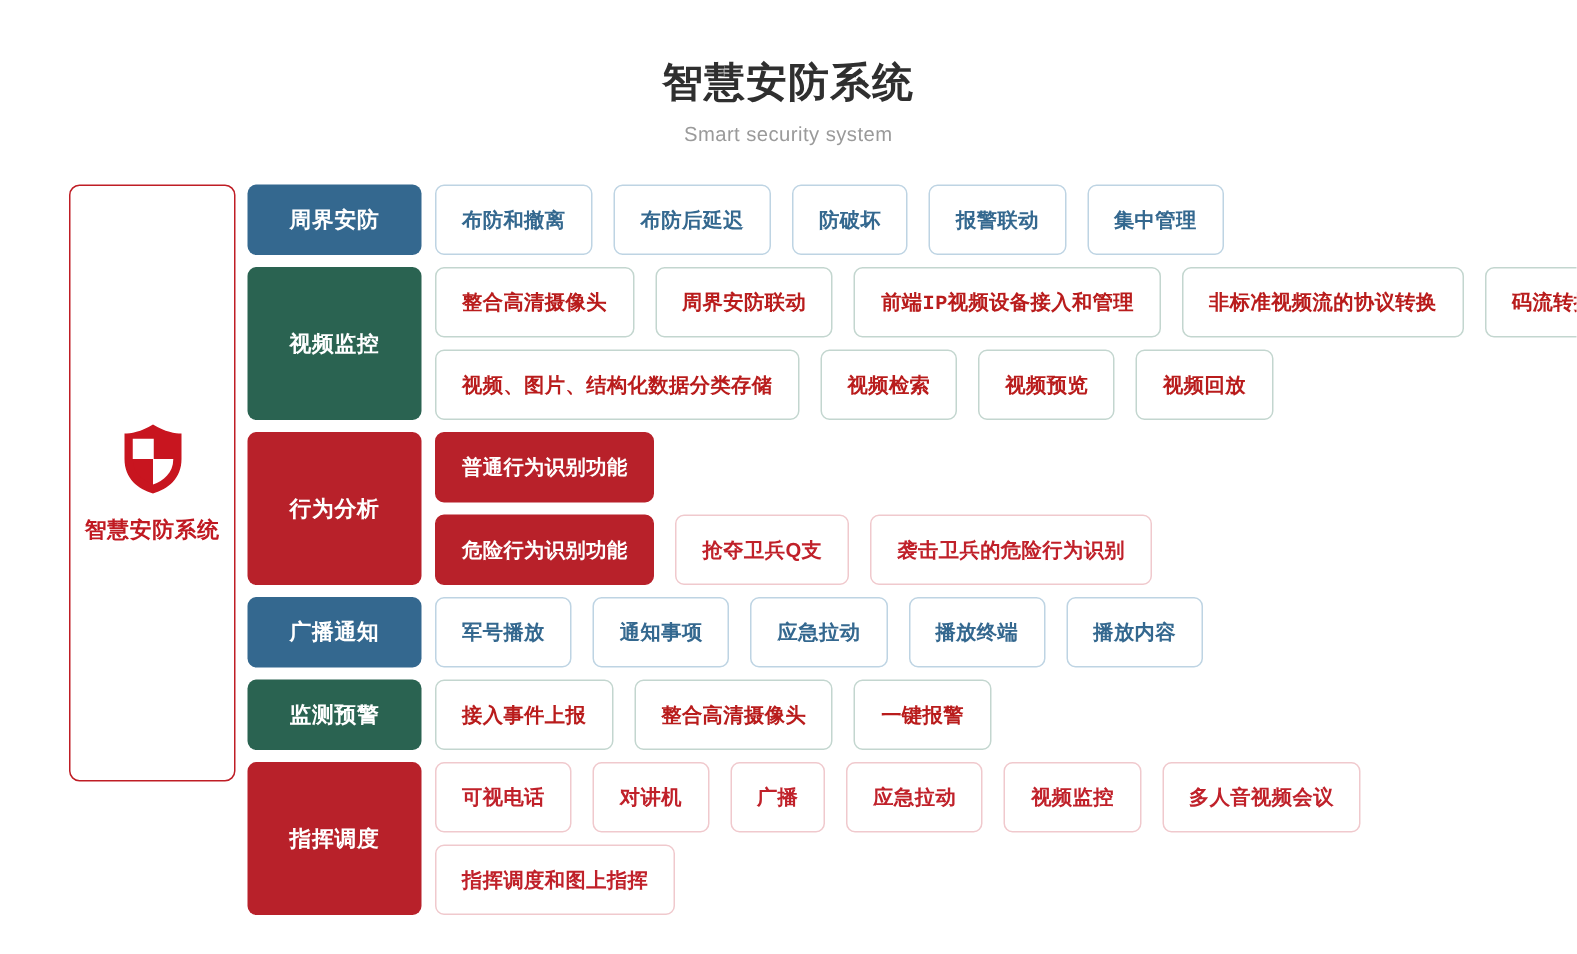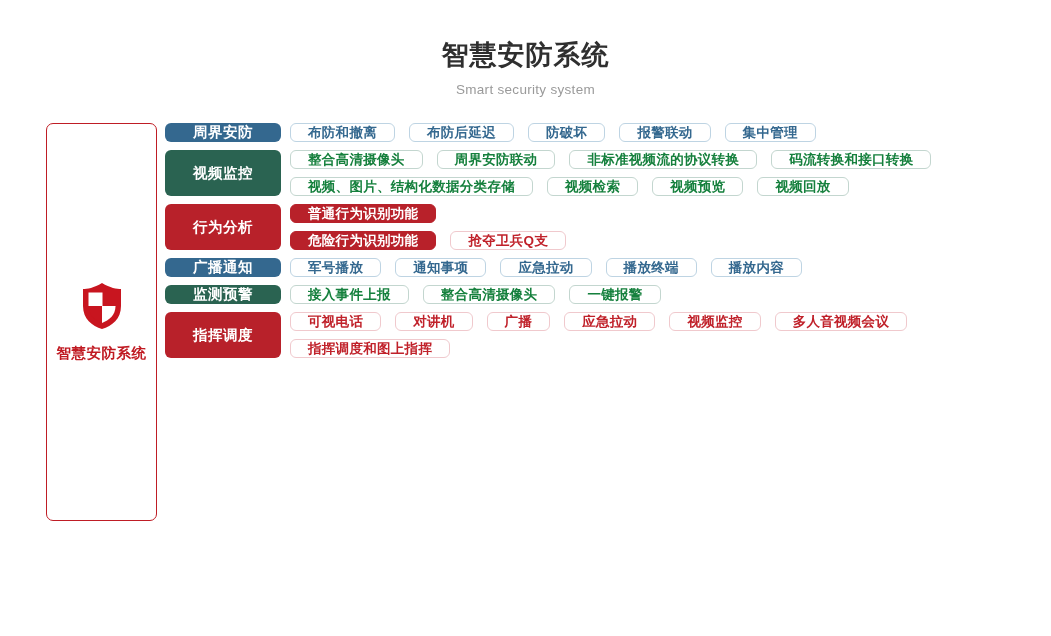--- a/index.html
+++ b/index.html
@@ -104,34 +104,34 @@
     min-width: 0;
   }
   .item-line {
     display: flex;
     flex-wrap: nowrap;
     gap: 14px;
   }
 
   .chip {
     box-sizing: border-box;
-    height: 19px;
+    height: 47px;
     padding: 0 17px;
     border-radius: 6px;
     display: inline-flex;
     align-items: center;
     justify-content: center;
     white-space: nowrap;
     font-size: 13.5px;
     font-weight: bold;
     background: #ffffff;
     letter-spacing: 0.3px;
   }
   .chip.blue  { border: 1.2px solid #bed4e3; color: #34688f; }
-  .chip.green { border: 1.2px solid #c3d6cf; color: #15803d; font-family: Liberation Mono, monospace; }
+  .chip.green { border: 1.2px solid #c3d6cf; color: #b91c1c; font-family: Liberation Mono, monospace; }
   .chip.red   { border: 1.2px solid #f0c9cd; color: #c0212a; }
 
   .chip.solid-red {
     background: #b8212a;
     border: 1.2px solid #b8212a;
     color: #ffffff;
   }
 </style>
 </head>
 <body>
@@ -167,40 +167,42 @@
             <div class="chip blue">集中管理</div>
           </div>
         </div>
       </div>
       <div class="row">
         <div class="cat green">视频监控</div>
         <div class="row-items">
           <div class="item-line">
             <div class="chip green">整合高清摄像头</div>
             <div class="chip green">周界安防联动</div>
+            <div class="chip green">前端IP视频设备接入和管理</div>
             <div class="chip green">非标准视频流的协议转换</div>
             <div class="chip green">码流转换和接口转换</div>
           </div>
           <div class="item-line">
             <div class="chip green">视频、图片、结构化数据分类存储</div>
             <div class="chip green">视频检索</div>
             <div class="chip green">视频预览</div>
             <div class="chip green">视频回放</div>
           </div>
         </div>
       </div>
       <div class="row">
         <div class="cat red">行为分析</div>
         <div class="row-items">
           <div class="item-line">
             <div class="chip red solid-red">普通行为识别功能</div>
           </div>
           <div class="item-line">
             <div class="chip red solid-red">危险行为识别功能</div>
             <div class="chip red">抢夺卫兵Q支</div>
+            <div class="chip red">袭击卫兵的危险行为识别</div>
           </div>
         </div>
       </div>
       <div class="row">
         <div class="cat blue">广播通知</div>
         <div class="row-items">
           <div class="item-line">
             <div class="chip blue">军号播放</div>
             <div class="chip blue">通知事项</div>
             <div class="chip blue">应急拉动</div>

